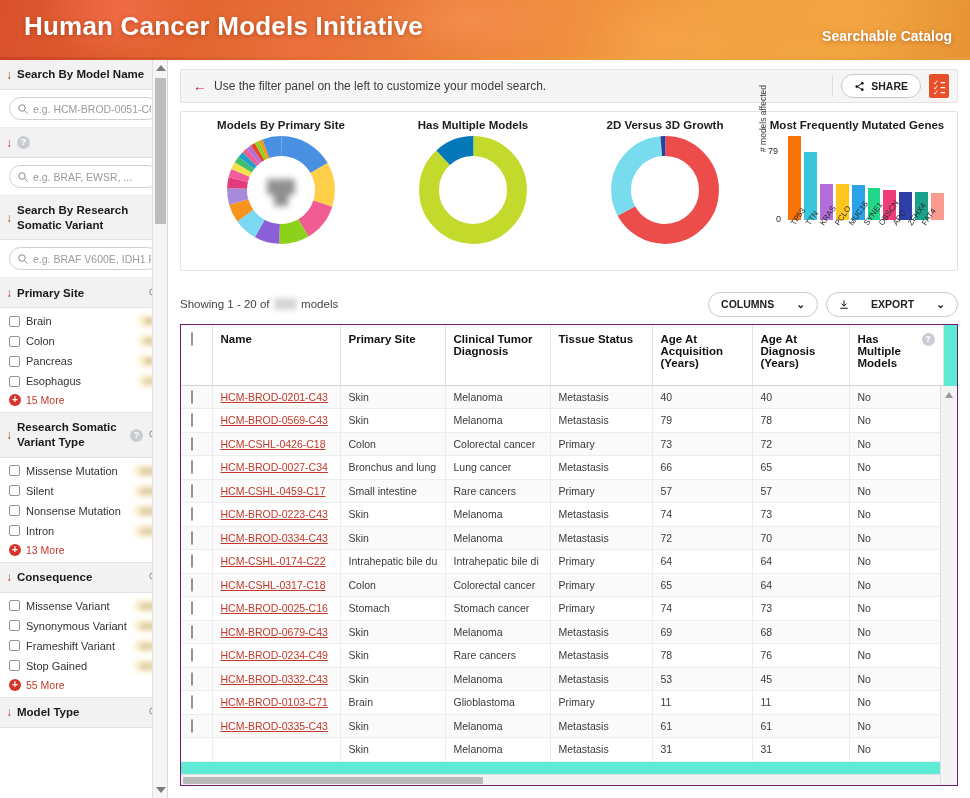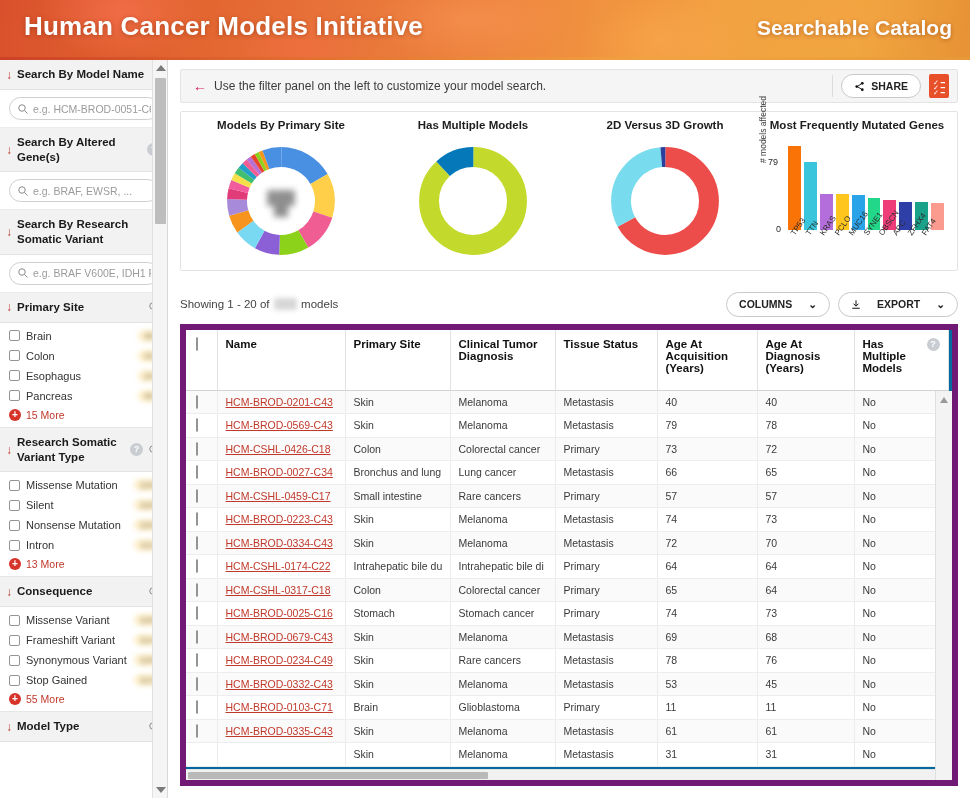--- a/index.html
+++ b/index.html
@@ -27,22 +27,22 @@
     background: linear-gradient(90deg,#c93c25,#e3712f,#f0a53f,#e89a38);
     opacity:.8;
   }
   .hdr-title {
     position: absolute; left: 24px; top: 11px;
     font-size: 26px; font-weight: bold; color: #fff;
     text-shadow: 0 1px 4px rgba(120,40,10,.45);
     letter-spacing: .2px; z-index:3;
   }
   .hdr-sub {
-    position: absolute; right: 18px; top: 16px;
-    font-size: 21px; font-weight: bold; color: #fff;
+    position: absolute; right: 18px; top: 28px;
+    font-size: 14px; font-weight: bold; color: #fff;
     text-shadow: 0 1px 4px rgba(120,40,10,.45); z-index:3;
   }
 
   
   .sidebar {
     position: absolute; left: 0; top: 60px; width: 168px; height: 738px;
     background: #fff; border-right: 1px solid #d8d8d8; overflow: hidden;
   }
   .sb-scroll { position:absolute; left:0; top:0; width:168px; }
   .filter-head {
@@ -126,21 +126,21 @@
     position:relative; color:#fff;
   }
   .doc-ico span { position:absolute; left:4px; font-size:7px; line-height:1; }
 
   
   .charts {
     margin-top: 8px; border:1px solid #e3e3e4; border-radius:2px; background:#fff;
     height: 160px; display:flex; padding: 7px 4px 6px;
   }
   .chart-cell { flex:1 1 0; display:flex; flex-direction:column; align-items:center; }
-  .chart-title { font-size: 11.5px; font-weight:bold; color:#1d1d1d; margin-bottom: 12px; }
+  .chart-title { font-size: 11.5px; font-weight:bold; color:#1d1d1d; margin-bottom: 1px; }
   .donut-wrap { position:relative; }
   .donut-center {
     position:absolute; left:50%; top:50%; transform:translate(-50%,-50%);
     text-align:center; filter: blur(3.2px); color:#8d8d8d;
   }
   .donut-center .dc1 { font-size: 13px; font-weight:bold; }
   .donut-center .dc2 { font-size: 10px; }
 
   
   .bars-host { position:relative; width: 190px; height: 122px; }
@@ -158,29 +158,29 @@
   .xlab {
     position:absolute; font-size: 8px; color:#2b2b2b; white-space:nowrap;
     transform: rotate(-55deg); transform-origin: left top;
   }
 
   
   .resbar { display:flex; align-items:center; margin-top: 20px; height: 26px; }
   .showing { font-size: 11.5px; color:#444; display:flex; align-items:center; gap:4px; }
   .blurnum { filter: blur(2.6px); background:#d7d7d7; color:#999; border-radius:2px; padding:0 7px; }
   .pill {
-    display:flex; align-items:center; gap:16px; border:1px solid #c9c9c9; border-radius:13px;
+    display:flex; align-items:center; gap:22px; border:1px solid #c9c9c9; border-radius:13px;
     height: 25px; padding: 0 12px; background:#fff; font-size: 10.5px; font-weight:bold; color:#222;
     margin-left: 8px;
   }
 
   
   .table-wrap {
-    margin-top: 7px; border:6px solid #701a75; position:relative; height: 462px; overflow:hidden;
-    background:#0369a1;
+    margin-top: 7px; border:1px solid #701a75; position:relative; height: 462px; overflow:hidden;
+    background:#5eead4;
   }
   table { width: 762px; border-collapse: collapse; table-layout: fixed; }
   thead th {
     background:#fff; border-right:1px solid #e2e2e2; border-bottom:1px solid #d3d3d3;
     font-size: 11.5px; font-weight:bold; color:#111; text-align:left;
     padding: 8px 8px; vertical-align: top; height: 60px;
   }
   thead th.hcbx { width: 31px; padding-left: 10px; }
   tbody td {
     border-right:1px solid #ececec; border-bottom:1px solid #ededed;
@@ -220,21 +220,20 @@
         <div class="search-box">
           <svg class="mag" width="12" height="12" viewBox="0 0 24 24">
             <circle cx="10" cy="10" r="6.5" stroke="#8a8a8a" stroke-width="2" fill="none"></circle>
             <path d="M15 15l6 6" stroke="#8a8a8a" stroke-width="2"></path>
           </svg>
           <input readonly="" placeholder="e.g. HCM-BROD-0051-C64" style="">
         </div>
       </div>
       <div class="filter-head">
         <span class="arrow">↓</span>
-        <span class="ftitle">Search By Altered Gene(s)</span>
         <span class="help-dot">?</span>
       </div>
       <div class="search-row">
         <div class="search-box">
           <svg class="mag" width="12" height="12" viewBox="0 0 24 24">
             <circle cx="10" cy="10" r="6.5" stroke="#8a8a8a" stroke-width="2" fill="none"></circle>
             <path d="M15 15l6 6" stroke="#8a8a8a" stroke-width="2"></path>
           </svg>
           <input readonly="" placeholder="e.g. BRAF, EWSR, ..." style="">
         </div>
@@ -266,27 +265,27 @@
           <span class="opt-label">Brain</span>
           <span class="count">45</span>
         </div>
         <div class="opt">
           <span class="cbx"></span>
           <span class="opt-label">Colon</span>
           <span class="count">43</span>
         </div>
         <div class="opt">
           <span class="cbx"></span>
+          <span class="opt-label">Pancreas</span>
+          <span class="count">40</span>
+        </div>
+        <div class="opt">
+          <span class="cbx"></span>
           <span class="opt-label">Esophagus</span>
           <span class="count">24</span>
-        </div>
-        <div class="opt">
-          <span class="cbx"></span>
-          <span class="opt-label">Pancreas</span>
-          <span class="count">40</span>
         </div>
         <div class="more">
           <span class="plus">+</span>
           <span>15 More</span>
         </div>
       </div>
       <div class="filter-head">
         <span class="arrow">↓</span>
         <span class="ftitle">Research Somatic Variant Type</span>
         <span class="help-dot">?</span>
@@ -330,27 +329,27 @@
         </svg>
       </div>
       <div class="opt-list">
         <div class="opt">
           <span class="cbx"></span>
           <span class="opt-label">Missense Variant</span>
           <span class="count">118</span>
         </div>
         <div class="opt">
           <span class="cbx"></span>
+          <span class="opt-label">Synonymous Variant</span>
+          <span class="count">118</span>
+        </div>
+        <div class="opt">
+          <span class="cbx"></span>
           <span class="opt-label">Frameshift Variant</span>
           <span class="count">114</span>
-        </div>
-        <div class="opt">
-          <span class="cbx"></span>
-          <span class="opt-label">Synonymous Variant</span>
-          <span class="count">118</span>
         </div>
         <div class="opt">
           <span class="cbx"></span>
           <span class="opt-label">Stop Gained</span>
           <span class="count">113</span>
         </div>
         <div class="more">
           <span class="plus">+</span>
           <span>55 More</span>
         </div>

